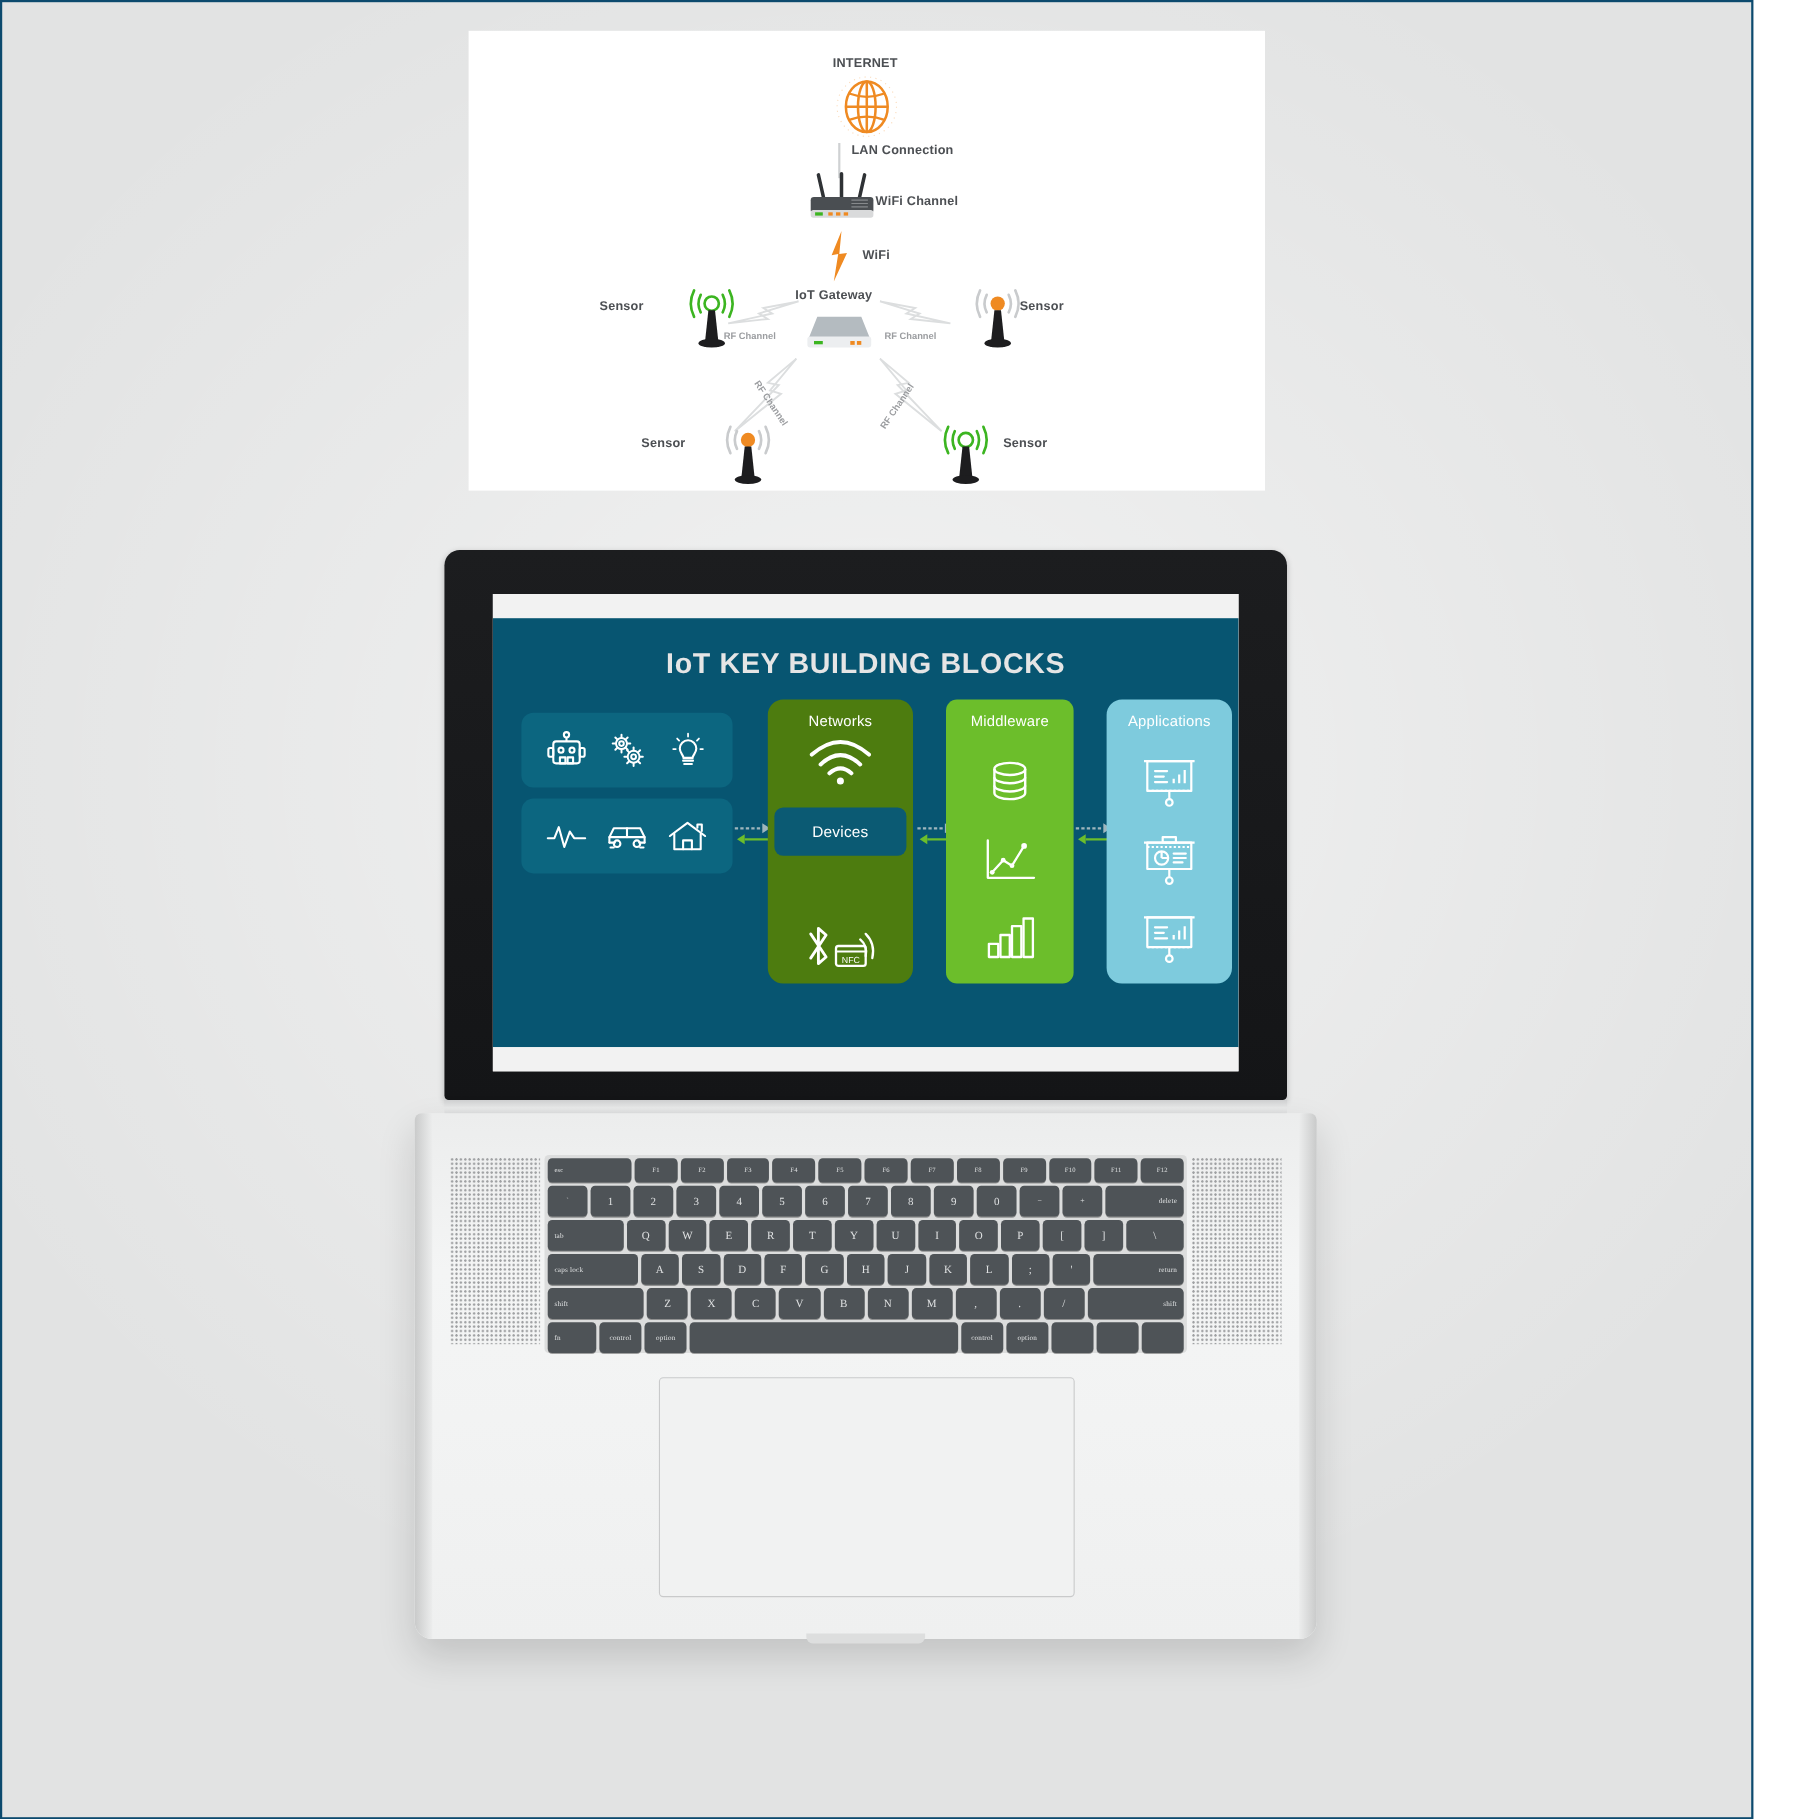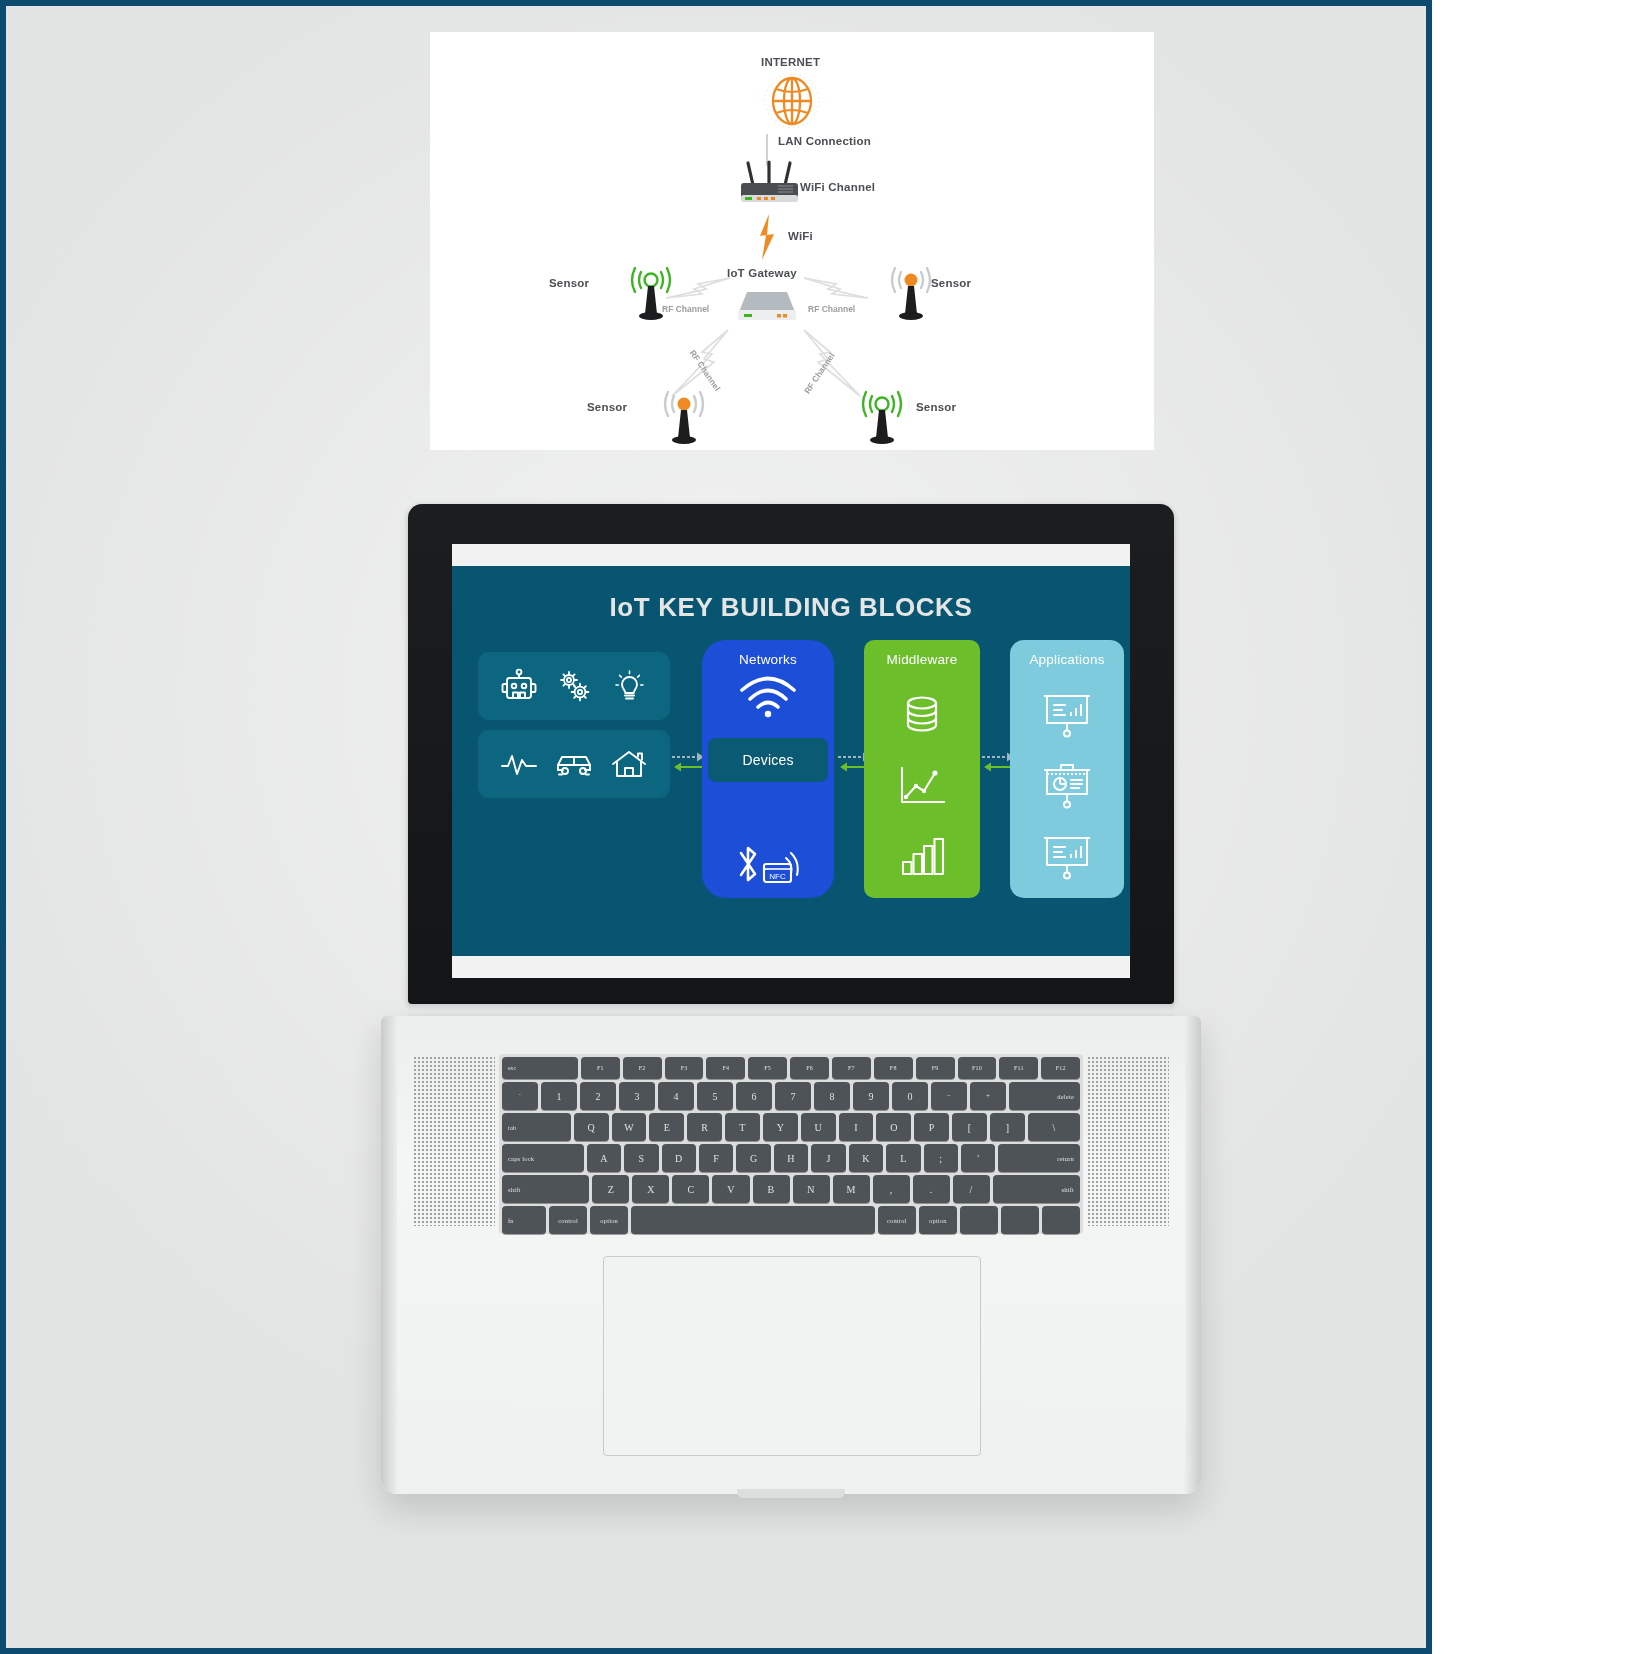--- a/index.html
+++ b/index.html
@@ -4,23 +4,23 @@
 <style>
   * { box-sizing: border-box; margin: 0; padding: 0; }
   html, body {
     width: 1650px; height: 1654px;
     font-family: "Liberation Sans", sans-serif;
     background: #ffffff;
     overflow: hidden;
   }
   #page {
     position: relative;
-    width: 1432px; height: 1654px;
+    width: 1594px; height: 1654px;
     background: #e2e3e3;
-    border: 6px solid #0c4a6e;
+    border: 2px solid #0c4a6e;
     overflow: hidden;
   }
   
   #page::after{
     content:"";position:absolute;inset:0;pointer-events:none;
     background: radial-gradient(ellipse 95% 80% at 50% 42%, rgba(255,255,255,.55) 0%, rgba(255,255,255,0) 62%);
   }
 
   
   #diagram {
@@ -85,21 +85,21 @@
     height:68px; margin-top:10px; background:#137b92;
     background-image: radial-gradient(rgba(255,255,255,.16) .9px, transparent .9px);
     background-size:5px 5px;
     justify-content:center;
     color:#fff; font-size:12.5px; letter-spacing:.2px;
   }
   .dev-card.icons2{ height:68px; margin-top:10px; }
 
   .net-col{
     left:250px; top:74px; width:132px; height:258px;
-    background:#1d4ed8; border-radius:24px;
+    background:#4d7c0f; border-radius:14px;
     display:flex; flex-direction:column; align-items:center;
   }
   .col-head{ color:#fff; font-size:13.5px; margin-top:12px; letter-spacing:.2px;}
   .gateways{
     position:absolute; left:6px; top:98px; width:120px; height:44px;
     background:#0b5a73; border-radius:8px;
     display:flex; align-items:center; justify-content:center;
     color:#fff; font-size:14px; letter-spacing:.2px;
   }
   .net-icons-bottom{

